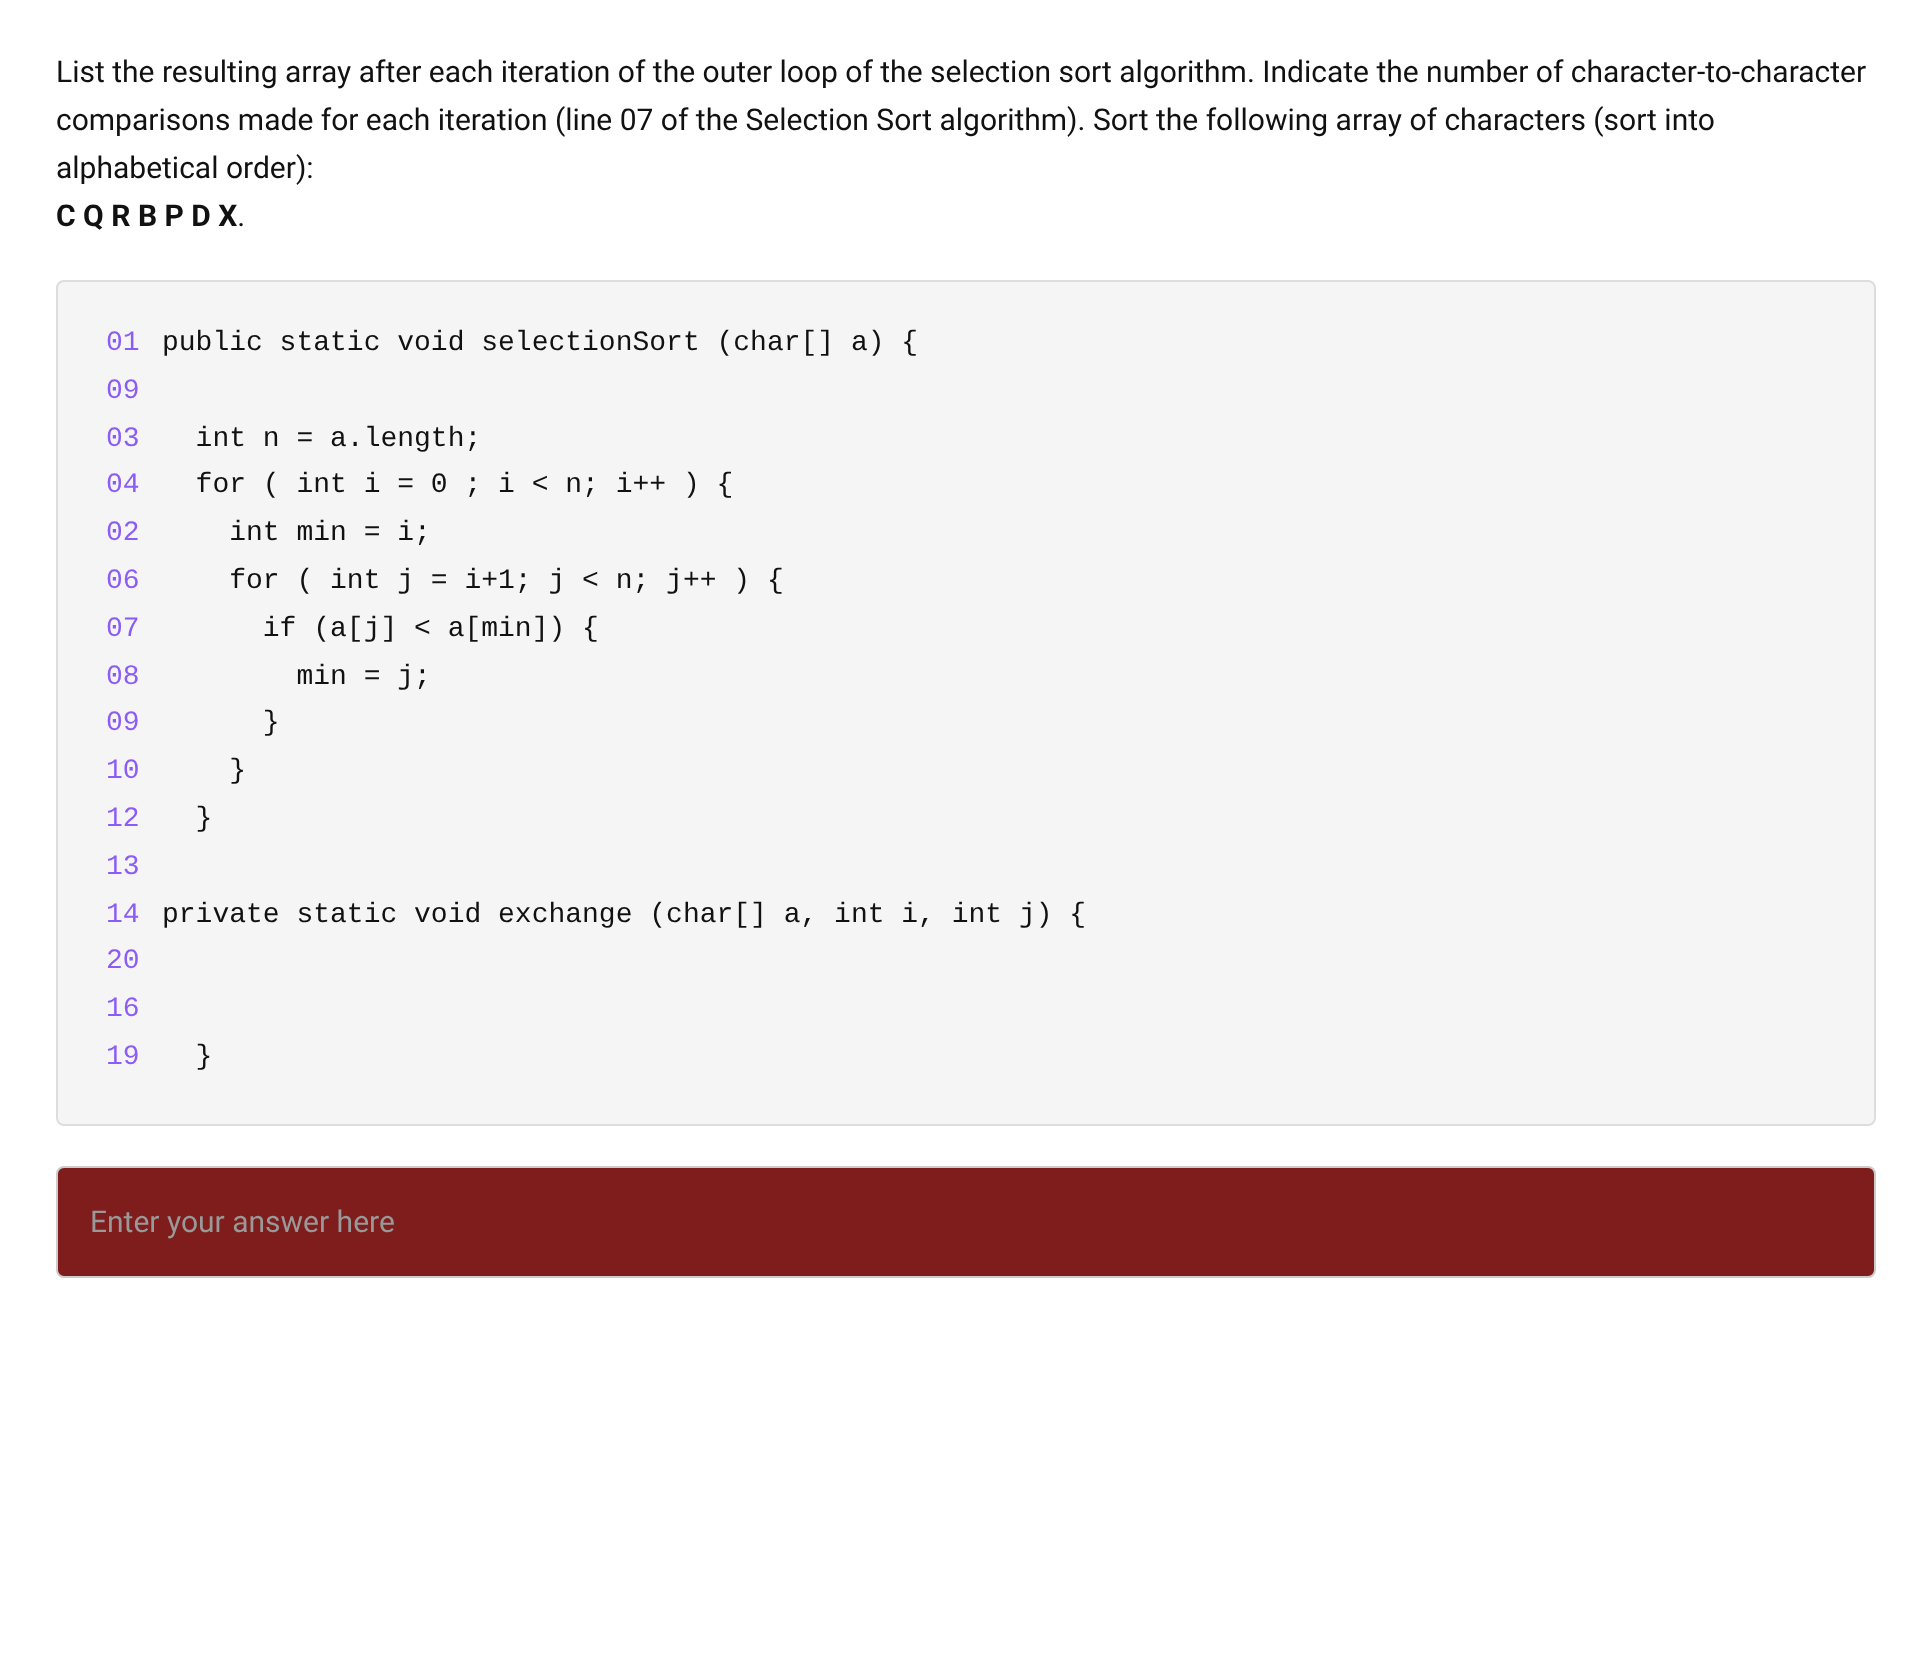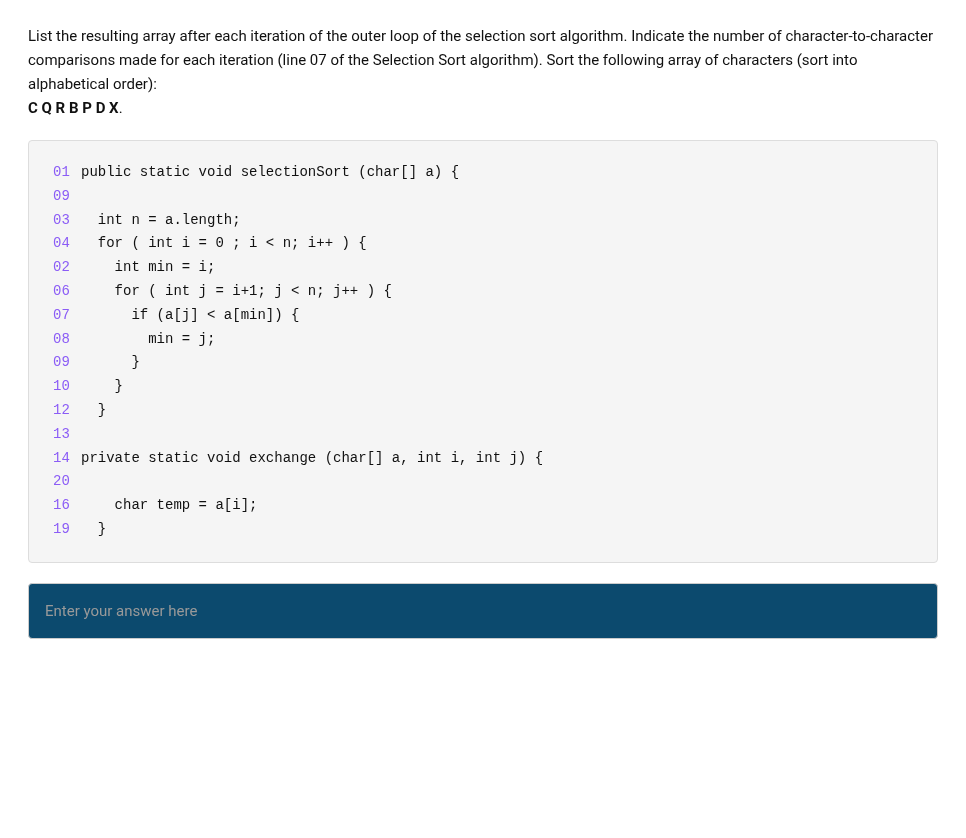--- a/index.html
+++ b/index.html
@@ -57,21 +57,21 @@
     }
 
     .answer-box {
       border: 1px solid #ccc;
       border-radius: 4px;
       padding: 16px;
       min-height: 56px;
       color: #999;
       font-size: 15px;
       cursor: text;
-      background: #0c4a6e;
+      background: #7f1d1d;
     }
   </style>
 </head>
 <body>
 
 <div class="question-text">
   <p>List the resulting array after each iteration of the outer loop of the selection sort algorithm. Indicate the number of character-to-character comparisons made for each iteration (line 07 of the Selection Sort algorithm). Sort the following array of characters (sort into alphabetical order):</p>
   <p><strong>C Q R B P D X</strong>.</p>
 </div>
 
@@ -83,17 +83,17 @@
     <div class="code-line"><span class="line-number">02 </span><span class="line-content">    int min = i;</span></div>
     <div class="code-line"><span class="line-number">06 </span><span class="line-content">    for ( int j = i+1; j &lt; n; j++ ) {</span></div>
     <div class="code-line"><span class="line-number">07 </span><span class="line-content">      if (a[j] &lt; a[min]) {</span></div>
     <div class="code-line"><span class="line-number">08 </span><span class="line-content">        min = j;</span></div>
     <div class="code-line"><span class="line-number">09 </span><span class="line-content">      }</span></div>
     <div class="code-line"><span class="line-number">10 </span><span class="line-content">    }</span></div>
     <div class="code-line"><span class="line-number">12 </span><span class="line-content">  }</span></div>
     <div class="code-line"><span class="line-number">13 </span><span class="line-content"></span></div>
     <div class="code-line"><span class="line-number">14 </span><span class="line-content">private static void exchange (char[] a, int i, int j) {</span></div>
     <div class="code-line"><span class="line-number">20 </span></div>
-    <div class="code-line"><span class="line-number">16 </span><span class="line-content">    char temp = a[i];</span></div>
+    <div class="code-line"><span class="line-number">16 </span></div>
     <div class="code-line"><span class="line-number">19 </span><span class="line-content">  }</span></div>
   </div>
 
 <div class="answer-box">Enter your answer here</div>
 
 </body></html>

